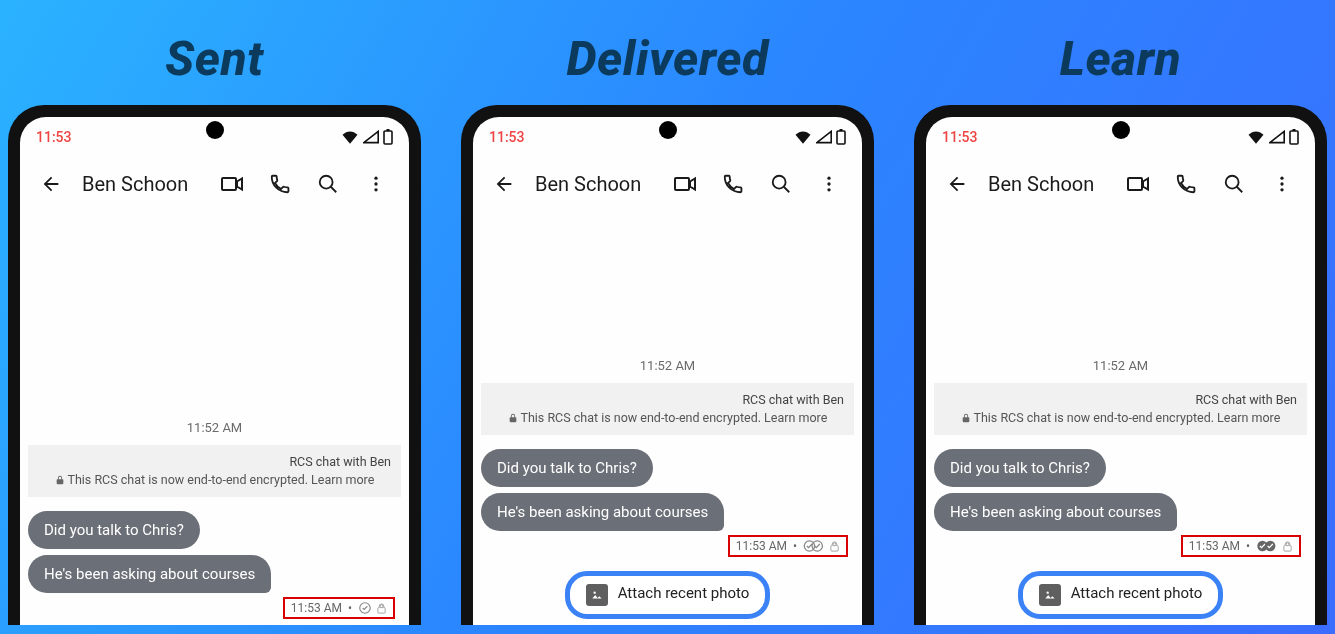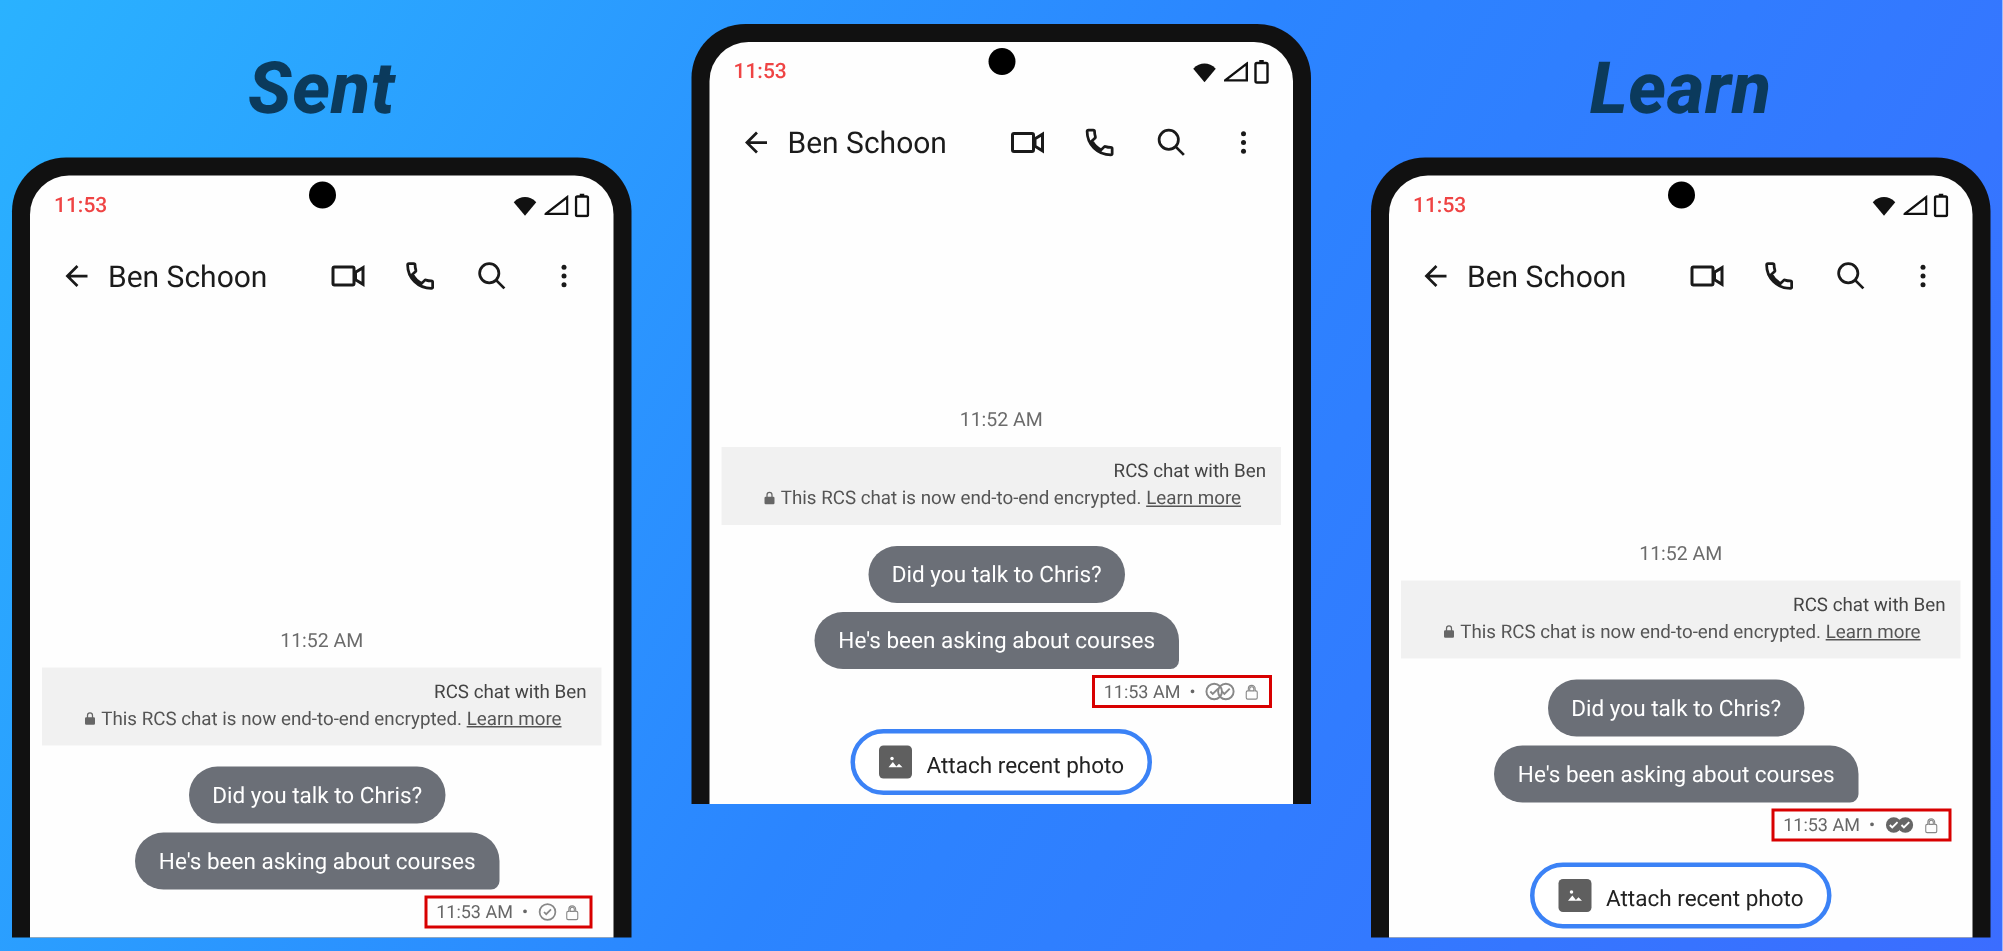--- a/index.html
+++ b/index.html
@@ -74,20 +74,21 @@
     font-weight: 500;
     color: #ef4444;
   }
   .status-right { display:flex; align-items:center; gap:4px; }
 
   
   .appbar {
     display: flex;
     align-items: center;
     padding: 18px 10px 12px 14px;
+    gap: 10px;
   }
   .back-btn, .hicon {
     display:flex; align-items:center; justify-content:center;
     width: 34px; height: 34px;
     color:#1a1a1a;
   }
   .contact {
     font-size: 20px;
     font-weight: 400;
     color:#1b1b1b;
@@ -117,26 +118,26 @@
     padding: 8px 10px;
     margin: 0 auto 14px auto;
     width: 100%;
     border-radius: 0;
     font-size:12.5px;
     color:#555;
     line-height:1.45;
   }
   .rcs-banner .l1 { font-size:12.5px; color:#444;text-align:right; }
   .rcs-banner .l2 { }
-  .rcs-banner .learn { color:#555;text-decoration:underline; }
+  .rcs-banner .learn { color:#555; }
 
   .bubbles {
     display:flex;
     flex-direction:column;
-    align-items:center;
+    align-items:flex-start;
     gap:6px;
     padding-right:6px;
   }
   .bubble {
     background:#6b6f77;
     color:#fff;
     font-size:15px;
     padding: 10px 16px;
     border-radius: 20px;
     max-width: 85%;
@@ -157,25 +158,25 @@
     gap:6px;
     font-size:12px;
     color:#666;
   }
   .meta-icons { display:flex; align-items:center; gap:4px; }
   .meta-icons svg { display:block; }
 
   .attach-chip {
     align-self:center;
     margin-top:14px;
-    border:3px solid #3b82f6;
+    border:5px solid #3b82f6;
     border-radius: 22px;
     padding: 8px 16px;
     display:flex;
-    align-items:flex-end;
+    align-items:flex-start;
     gap:10px;
     font-size:15px;
     color:#222;
     background:#fff;
   }
   .attach-chip .imgico {
     width:22px; height:22px;
     background:#5f5f5f;
     border-radius:3px;
     display:flex; align-items:center; justify-content:center;
@@ -274,20 +275,21 @@
                   </svg>
               </span>
             </div>
           </div>
         </div>
       </div>
     </div>
   </div>
 
   <div class="col">
+    <div class="col-label">Delivered</div>
     <div class="phone">
       <div class="cam"></div>
       <div class="screen">
         <div class="statusbar">
           <span>11:53</span>
           <div class="status-right">
             <svg width="18" height="14" viewBox="0 0 24 18">
                 <path d="M12 18 L2 6 C8 0 16 0 22 6 Z" fill="#111"></path>
               </svg>
             <svg width="16" height="14" viewBox="0 0 20 16">

